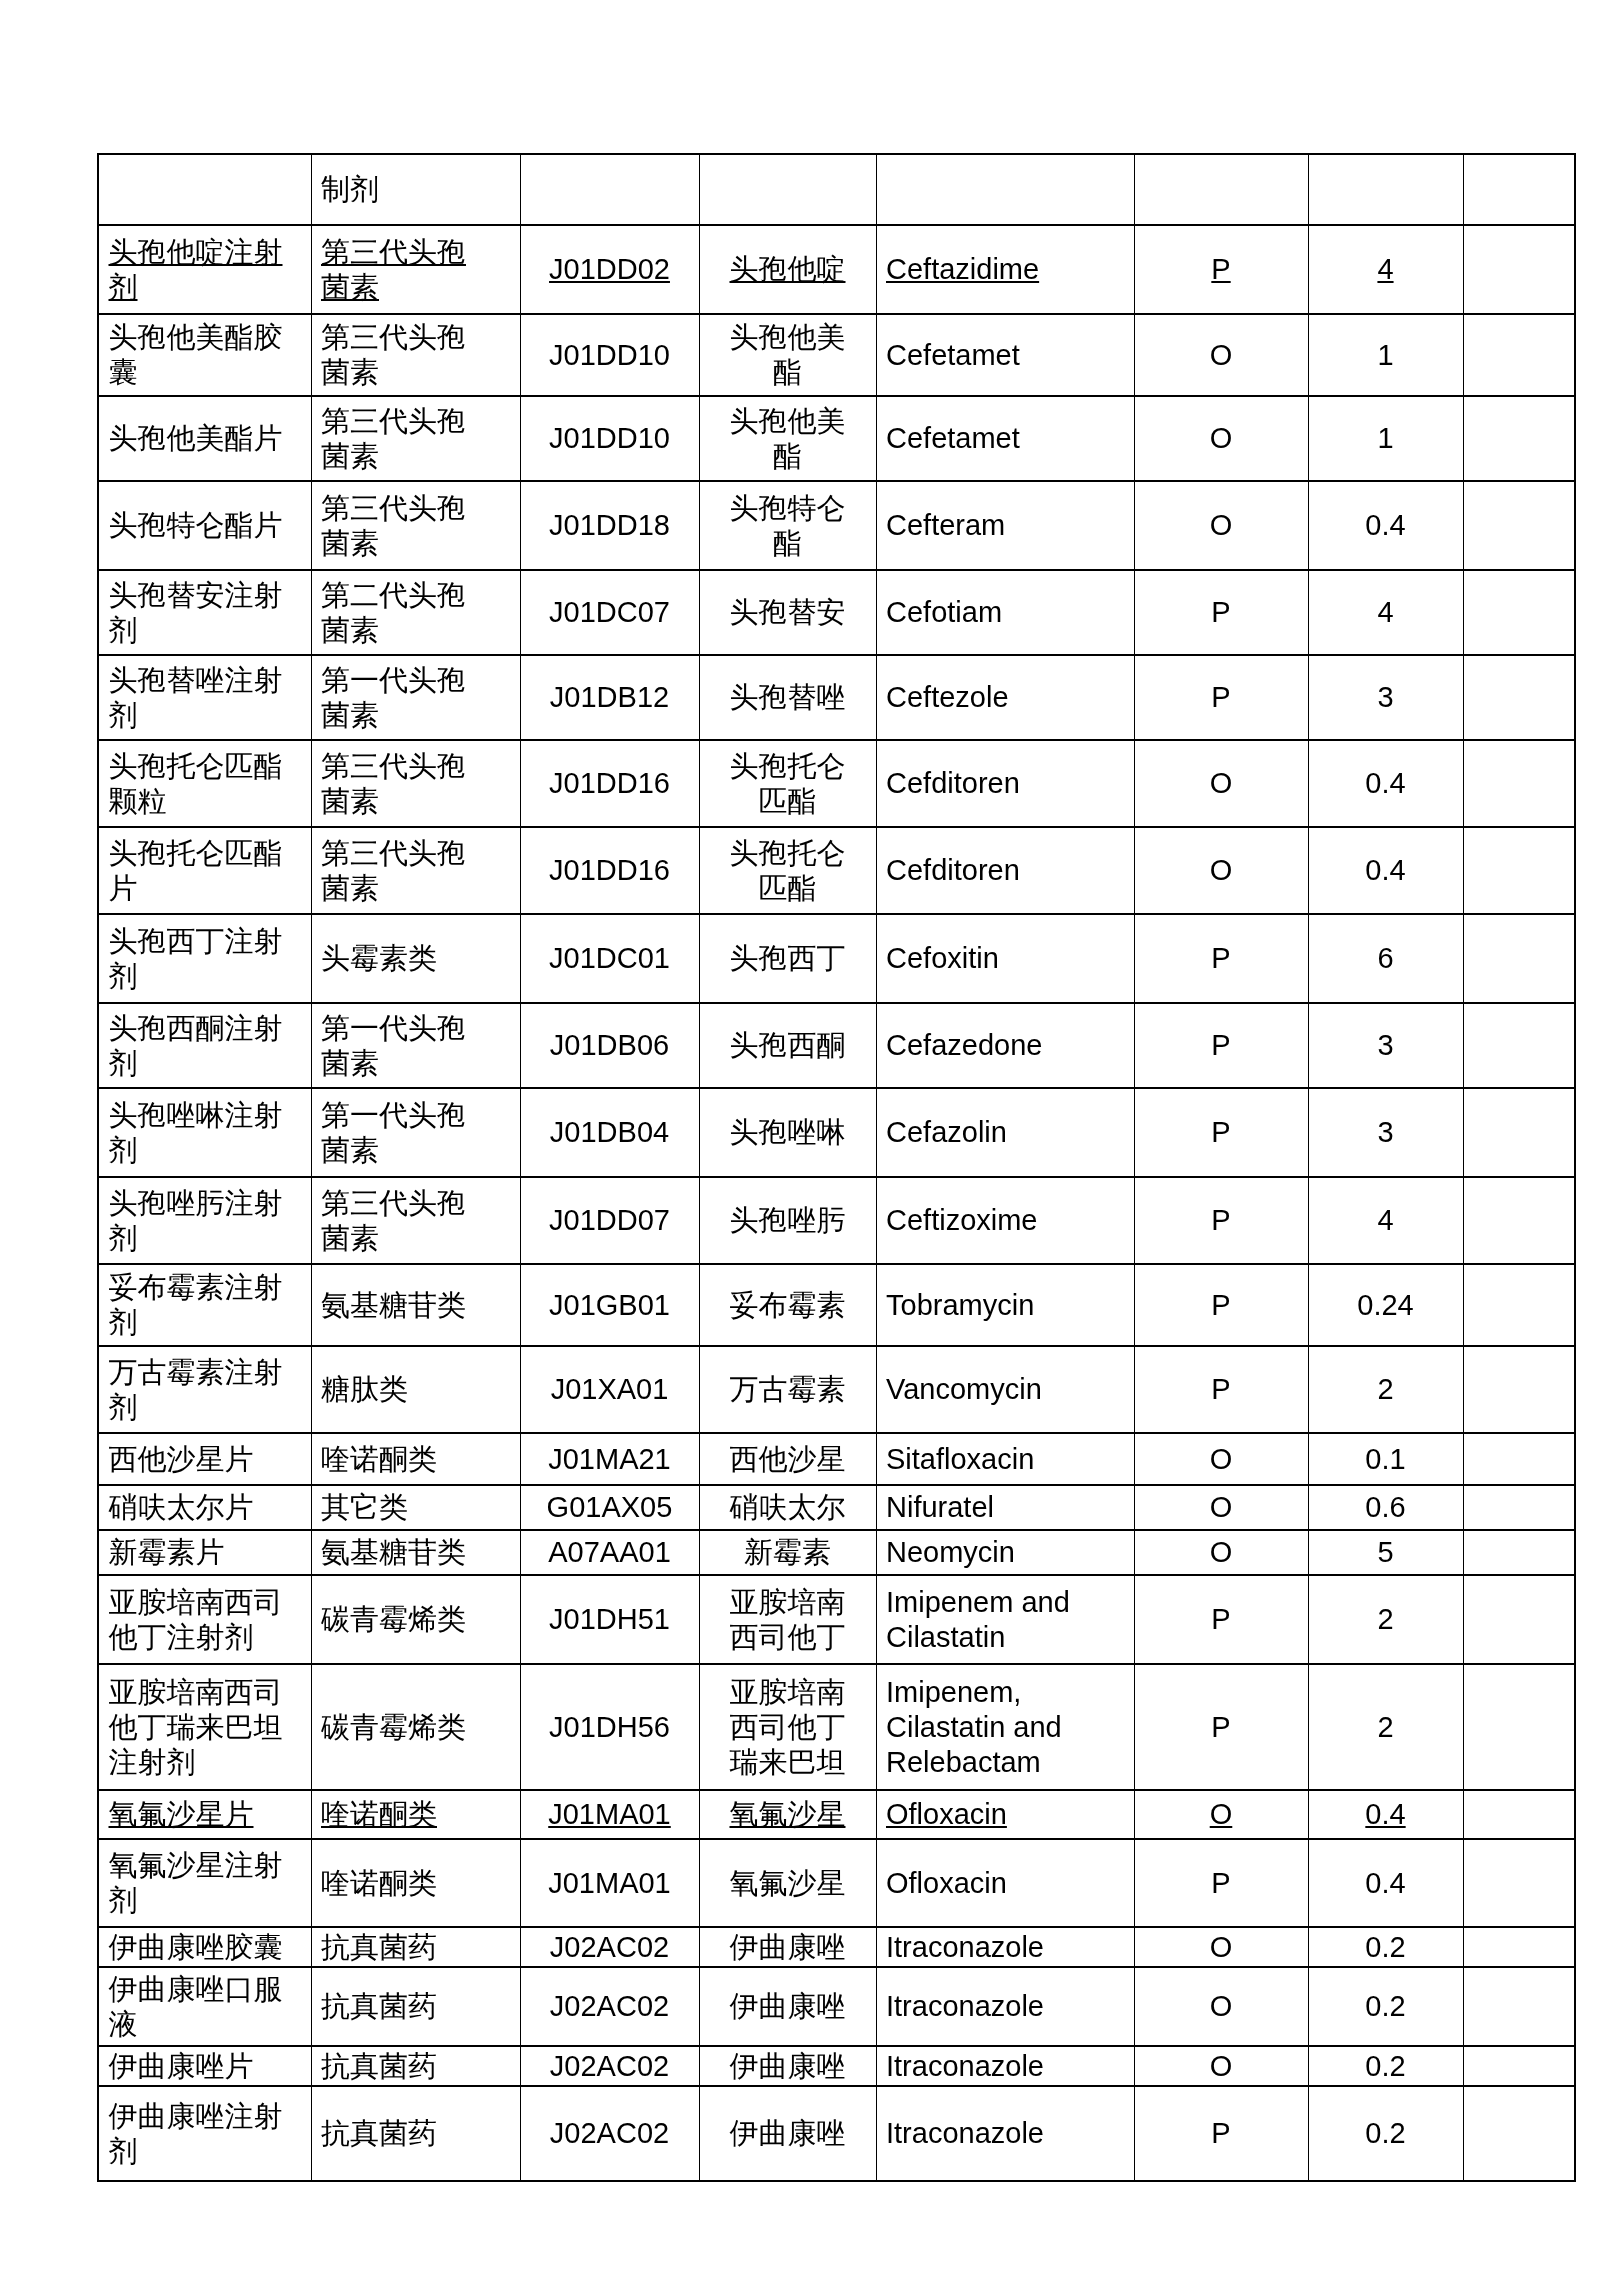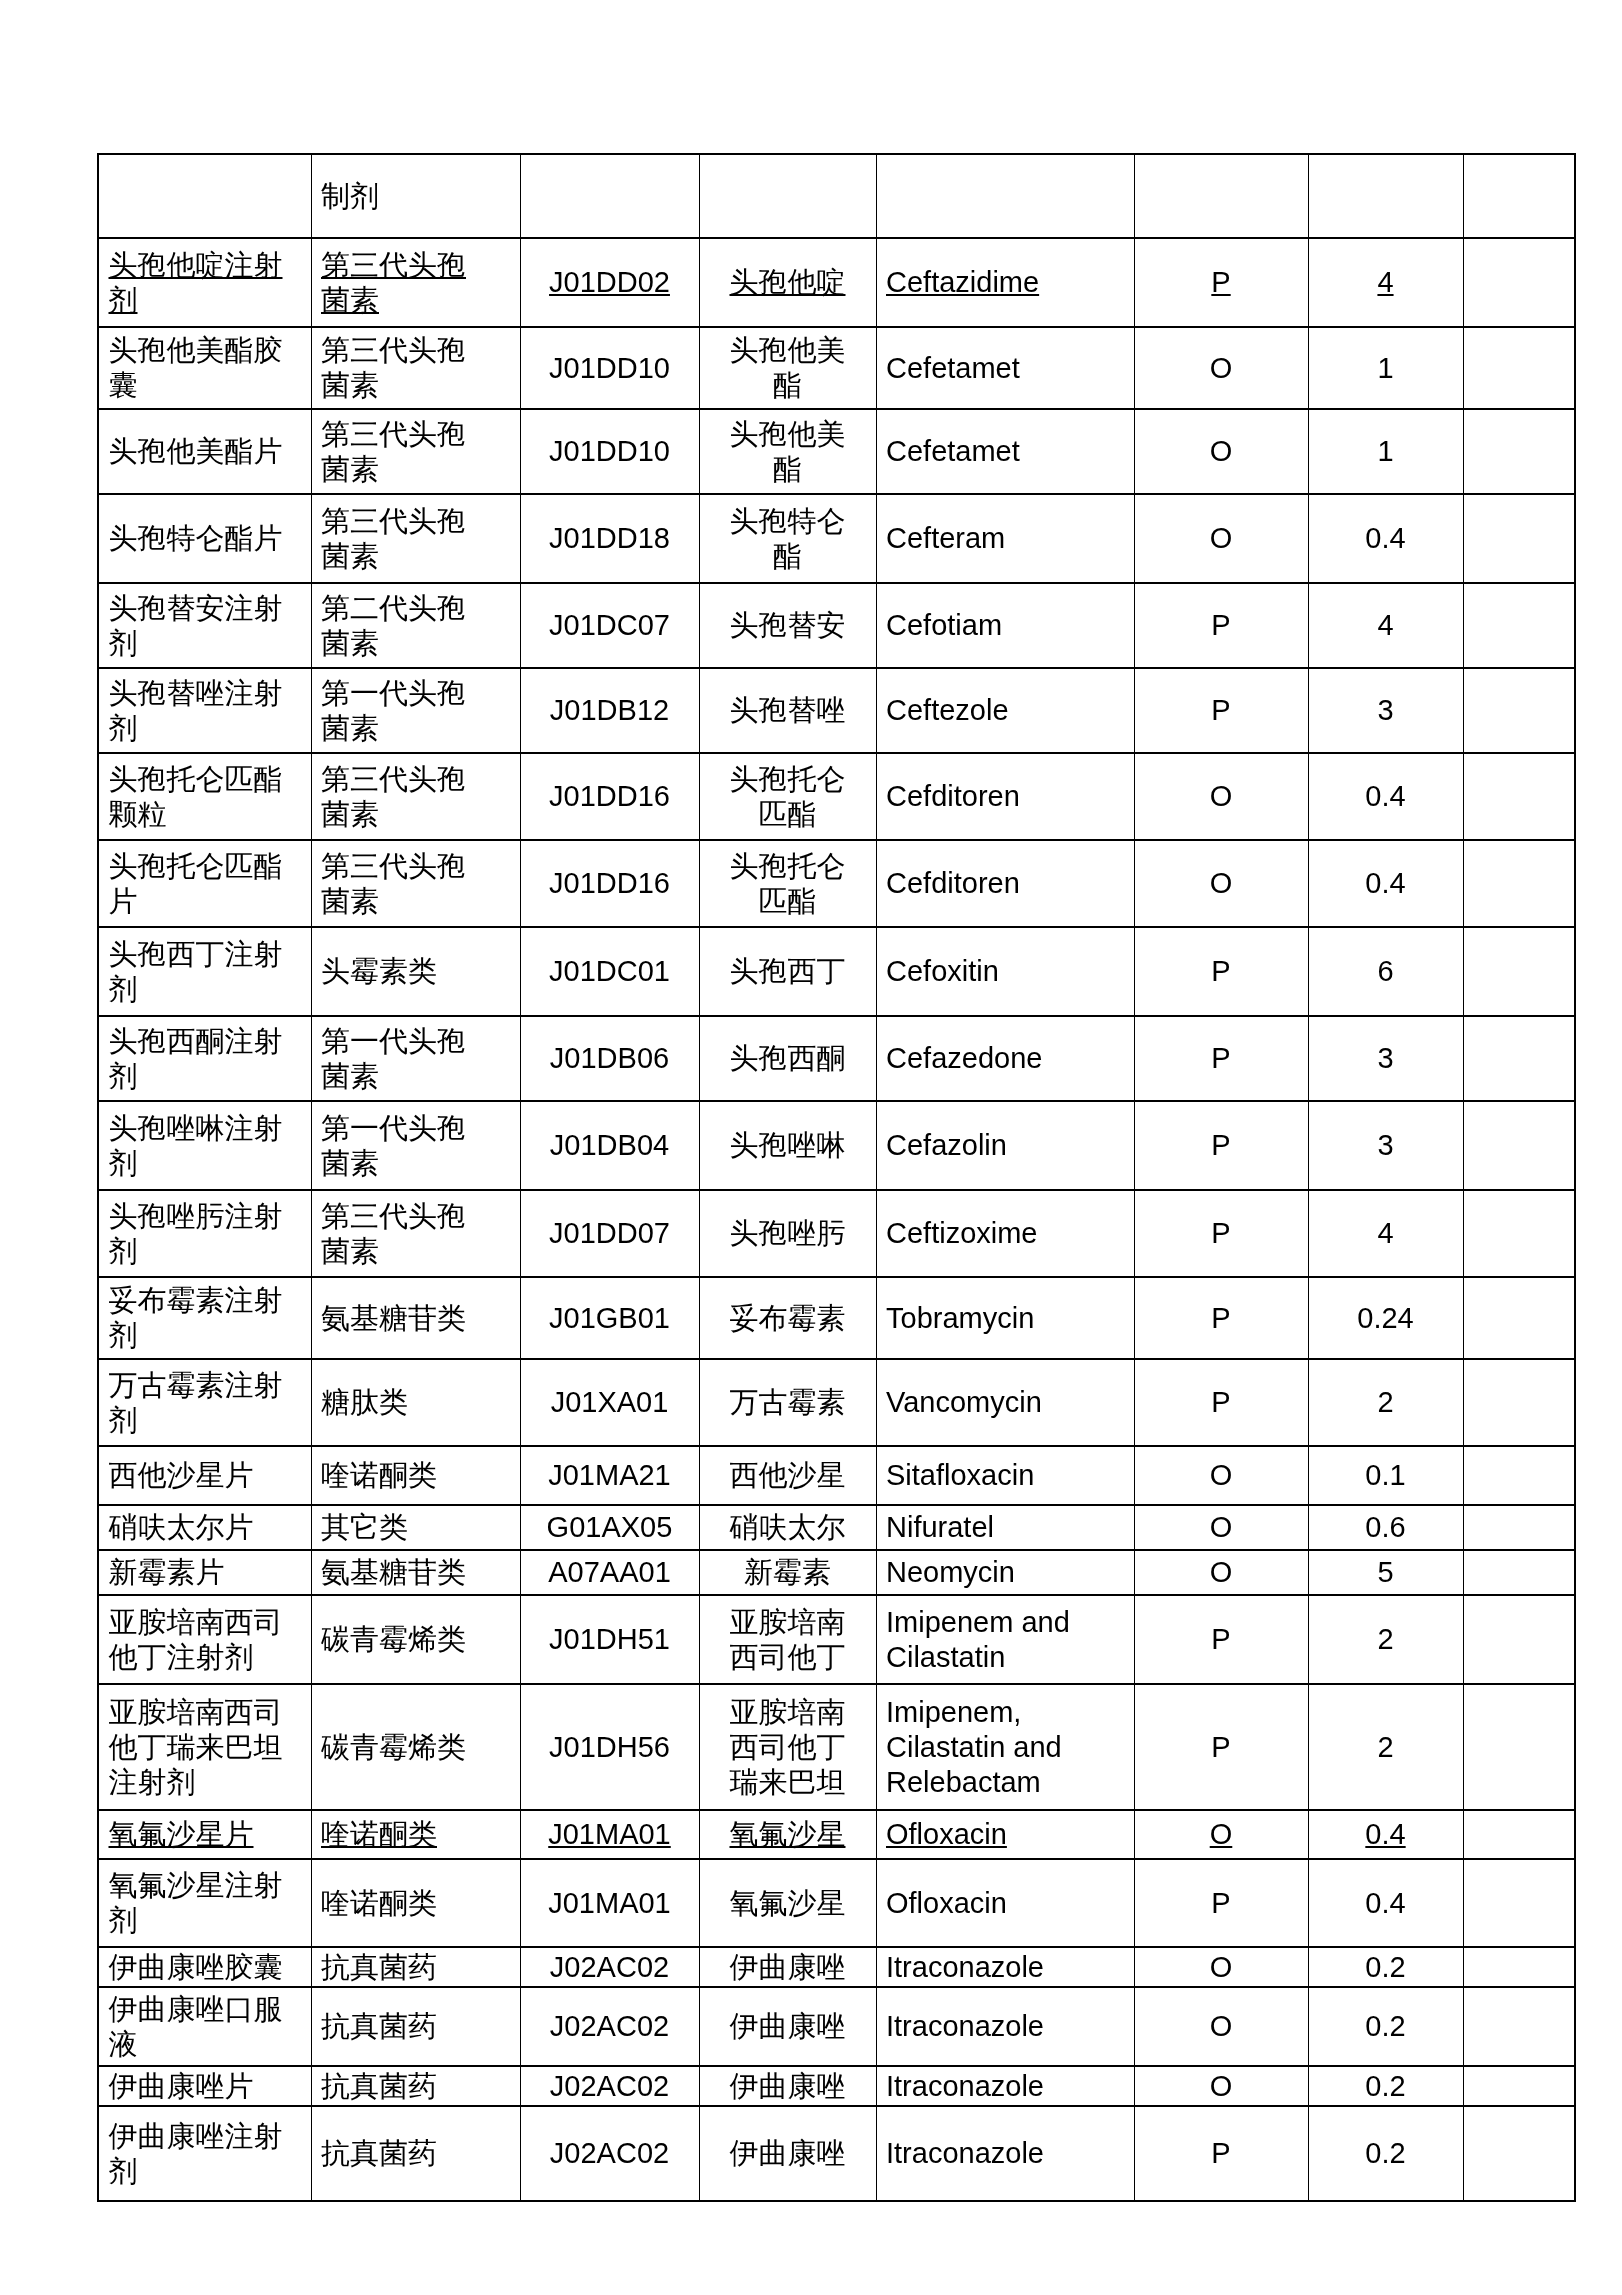--- a/index.html
+++ b/index.html
@@ -58,21 +58,21 @@
       <col style="width:213px">
       <col style="width:209px">
       <col style="width:179px">
       <col style="width:177px">
       <col style="width:258px">
       <col style="width:174px">
       <col style="width:155px">
       <col style="width:112px">
     </colgroup>
     <tbody>
-      <tr style="height:84px;">
+      <tr style="height:71px;">
         <td class="c1"></td>
         <td class="c2 top-align">制剂</td>
         <td class="c3"></td>
         <td class="c4"></td>
         <td class="c5"></td>
         <td class="c6"></td>
         <td class="c7"></td>
         <td class="c8"></td>
       </tr>
     <tr style="height: 89px; text-decoration: underline;">
@@ -236,21 +236,21 @@
           <td class="c1">万古霉素注射
 剂</td>
           <td class="c2">糖肽类</td>
           <td class="c3">J01XA01</td>
           <td class="c4">万古霉素</td>
           <td class="c5">Vancomycin</td>
           <td class="c6">P</td>
           <td class="c7">2</td>
           <td class="c8"></td>
         </tr>
-        <tr style="height: 59px;">
+        <tr style="height: 52px;">
           <td class="c1">西他沙星片</td>
           <td class="c2">喹诺酮类</td>
           <td class="c3">J01MA21</td>
           <td class="c4">西他沙星</td>
           <td class="c5">Sitafloxacin</td>
           <td class="c6">O</td>
           <td class="c7">0.1</td>
           <td class="c8"></td>
         </tr>
         <tr style="height: 45px;">

